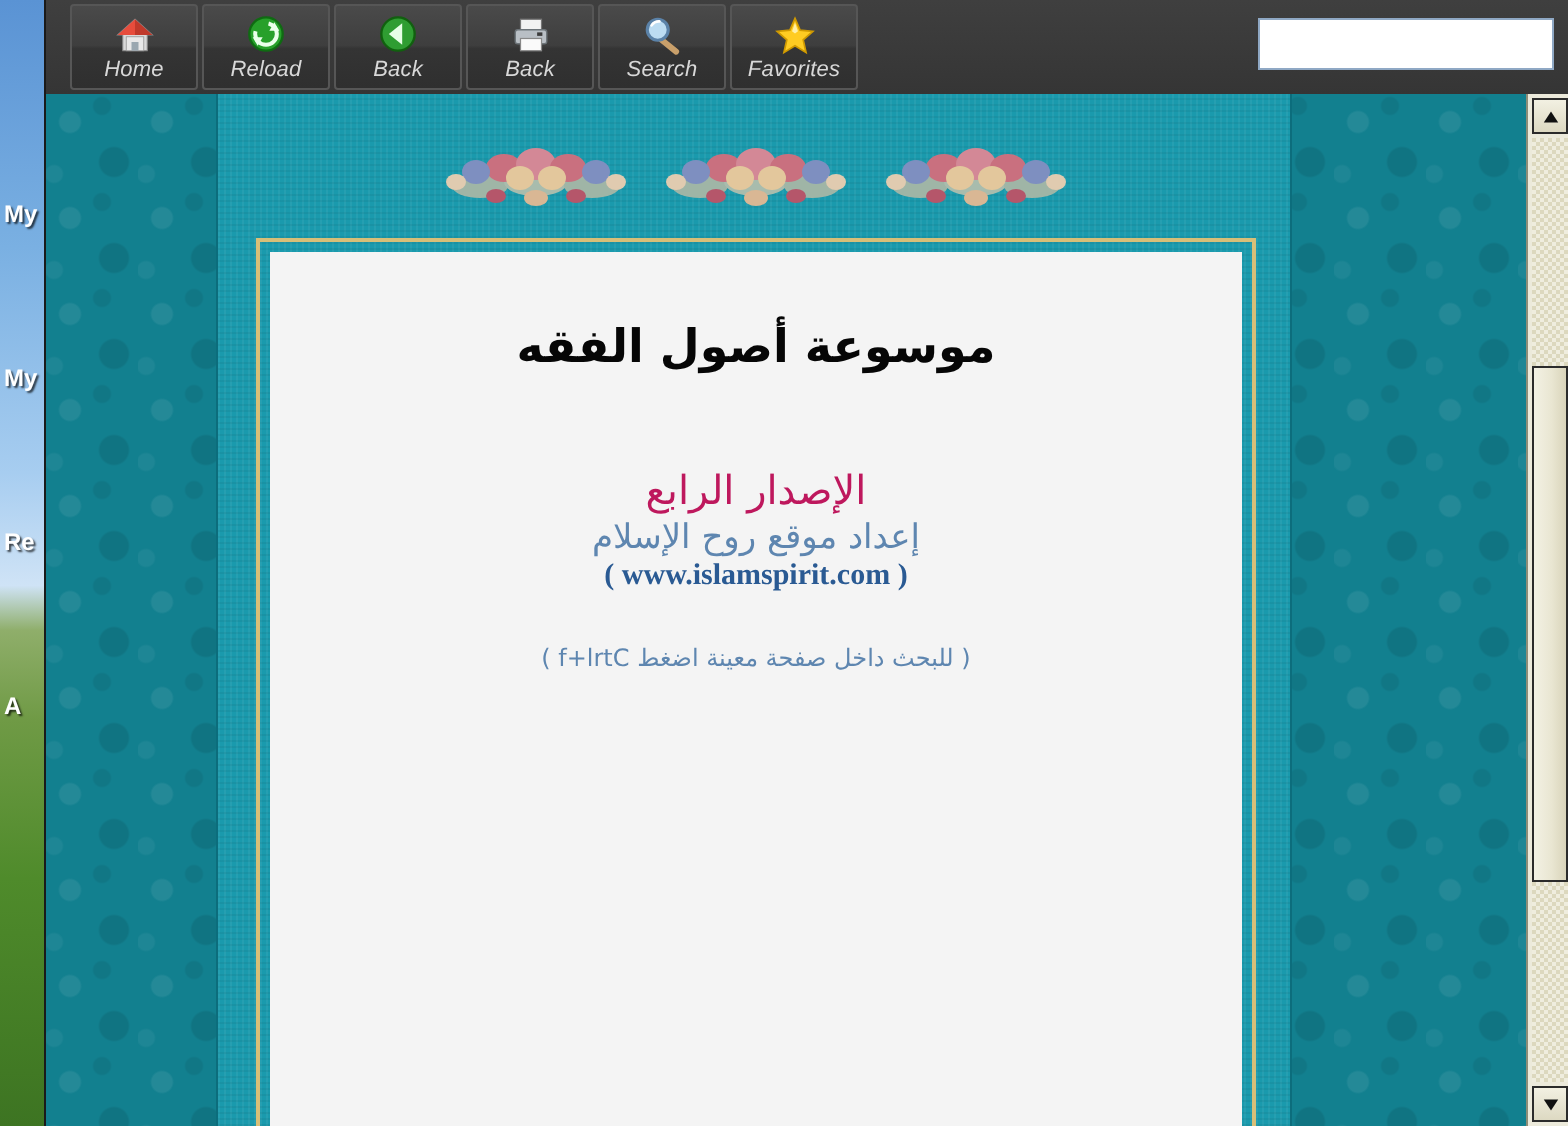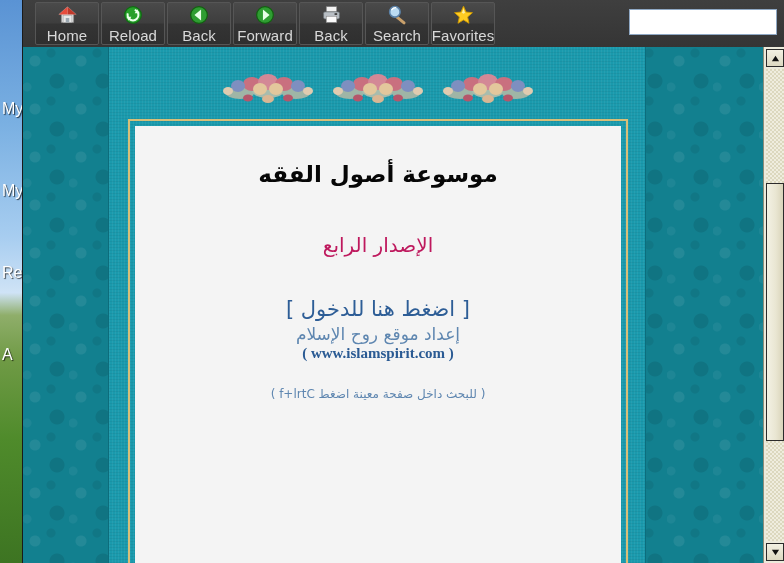--- a/index.html
+++ b/index.html
@@ -25,22 +25,23 @@
         #8fae6a 56%,
         #6f9a45 64%,
         #4f8b2b 78%,
         #3d7422 100%);
   }
   #desktop-icons {
     position: absolute;
     left: 2px; top: 100px;
     width: 30px;
     color: #ffffff;
-    font-size: 16px;
+    font-size: 12px;
     text-shadow: 1px 1px 1px rgba(0,0,0,.7);
+    font-weight: bold;
   }
   #desktop-icons .dicon { height: 82px; overflow: hidden; white-space: nowrap; }
 
   
   #app-window {
     position: absolute;
     left: 22px; top: 0;
     width: 762px; height: 563px;
     background: #3a3a3a;
     border-left: 1px solid #1a1a1a;
@@ -70,23 +71,24 @@
     cursor: pointer;
   }
   .tbtn:first-child { margin-left: 6px; }
   .tbtn .ticon {
     height: 22px; width: 22px;
     display: flex; align-items: center; justify-content: center;
     line-height: 1;
   }
   .tbtn .tlabel {
     color: #d8d8d8;
-    font-size: 15px;
+    font-size: 11px;
     margin-top: 1px;
     letter-spacing: .1px;
+    font-style: italic;
   }
 
   
   #search-wrap {
     position: absolute;
     right: 8px; top: 9px;
     width: 148px; height: 26px;
     background: #ffffff;
     border: 1px solid #8fa8c4;
     display: flex;
@@ -309,29 +311,20 @@
     <div class="tbtn">
       <span class="ticon">
         <svg viewBox="0 0 24 24" width="20" height="20">
           <circle cx="12" cy="12" r="10" fill="#2f9d32" stroke="#11600f" stroke-width="1.4"></circle>
           <polygon points="14.5,5.5 6.5,12 14.5,18.5" fill="#e7ffe7"></polygon>
         </svg>
       </span>
       <span class="tlabel">Back</span>
     </div>
 
-    <div class="tbtn">
-      <span class="ticon">
-        <svg viewBox="0 0 24 24" width="20" height="20">
-          <circle cx="12" cy="12" r="10" fill="#2f9d32" stroke="#11600f" stroke-width="1.4"></circle>
-          <polygon points="9.5,5.5 17.5,12 9.5,18.5" fill="#e7ffe7"></polygon>
-        </svg>
-      </span>
-      <span class="tlabel">Forward</span>
-    </div>
 
     <div class="tbtn">
       <span class="ticon">
         <svg viewBox="0 0 24 24" width="21" height="21">
           <rect x="6" y="3" width="12" height="6" fill="#f2f2f2" stroke="#777" stroke-width=".7"></rect>
           <rect x="3" y="9" width="18" height="8" rx="1.5" fill="#b9bfc5" stroke="#6d7479" stroke-width=".8"></rect>
           <rect x="6" y="14" width="12" height="7" fill="#fafafa" stroke="#888" stroke-width=".7"></rect>
           <rect x="15.5" y="10.5" width="3" height="2" fill="#3c3c3c"></rect>
         </svg>
       </span>
@@ -438,21 +431,20 @@
         </div>
 
         <div id="gold-frame">
           <div id="sheet">
 
             <div id="title-main" class="ar">موسوعة أصول الفقه</div>
 
             <div id="subtitle-edition" class="ar">الإصدار الرابع</div>
 
 
-            <div id="enter-link" class="ar">[ اضغط هنا للدخول ]</div>
 
             <div id="prepared-by" class="ar">إعداد موقع روح الإسلام</div>
 
             <div id="site-url">( www.islamspirit.com )</div>
 
             <div id="search-hint" class="ar">( للبحث داخل صفحة معينة اضغط Ctrl+f )</div>
           </div>
         </div>
 
         <div id="garland-bottom">

